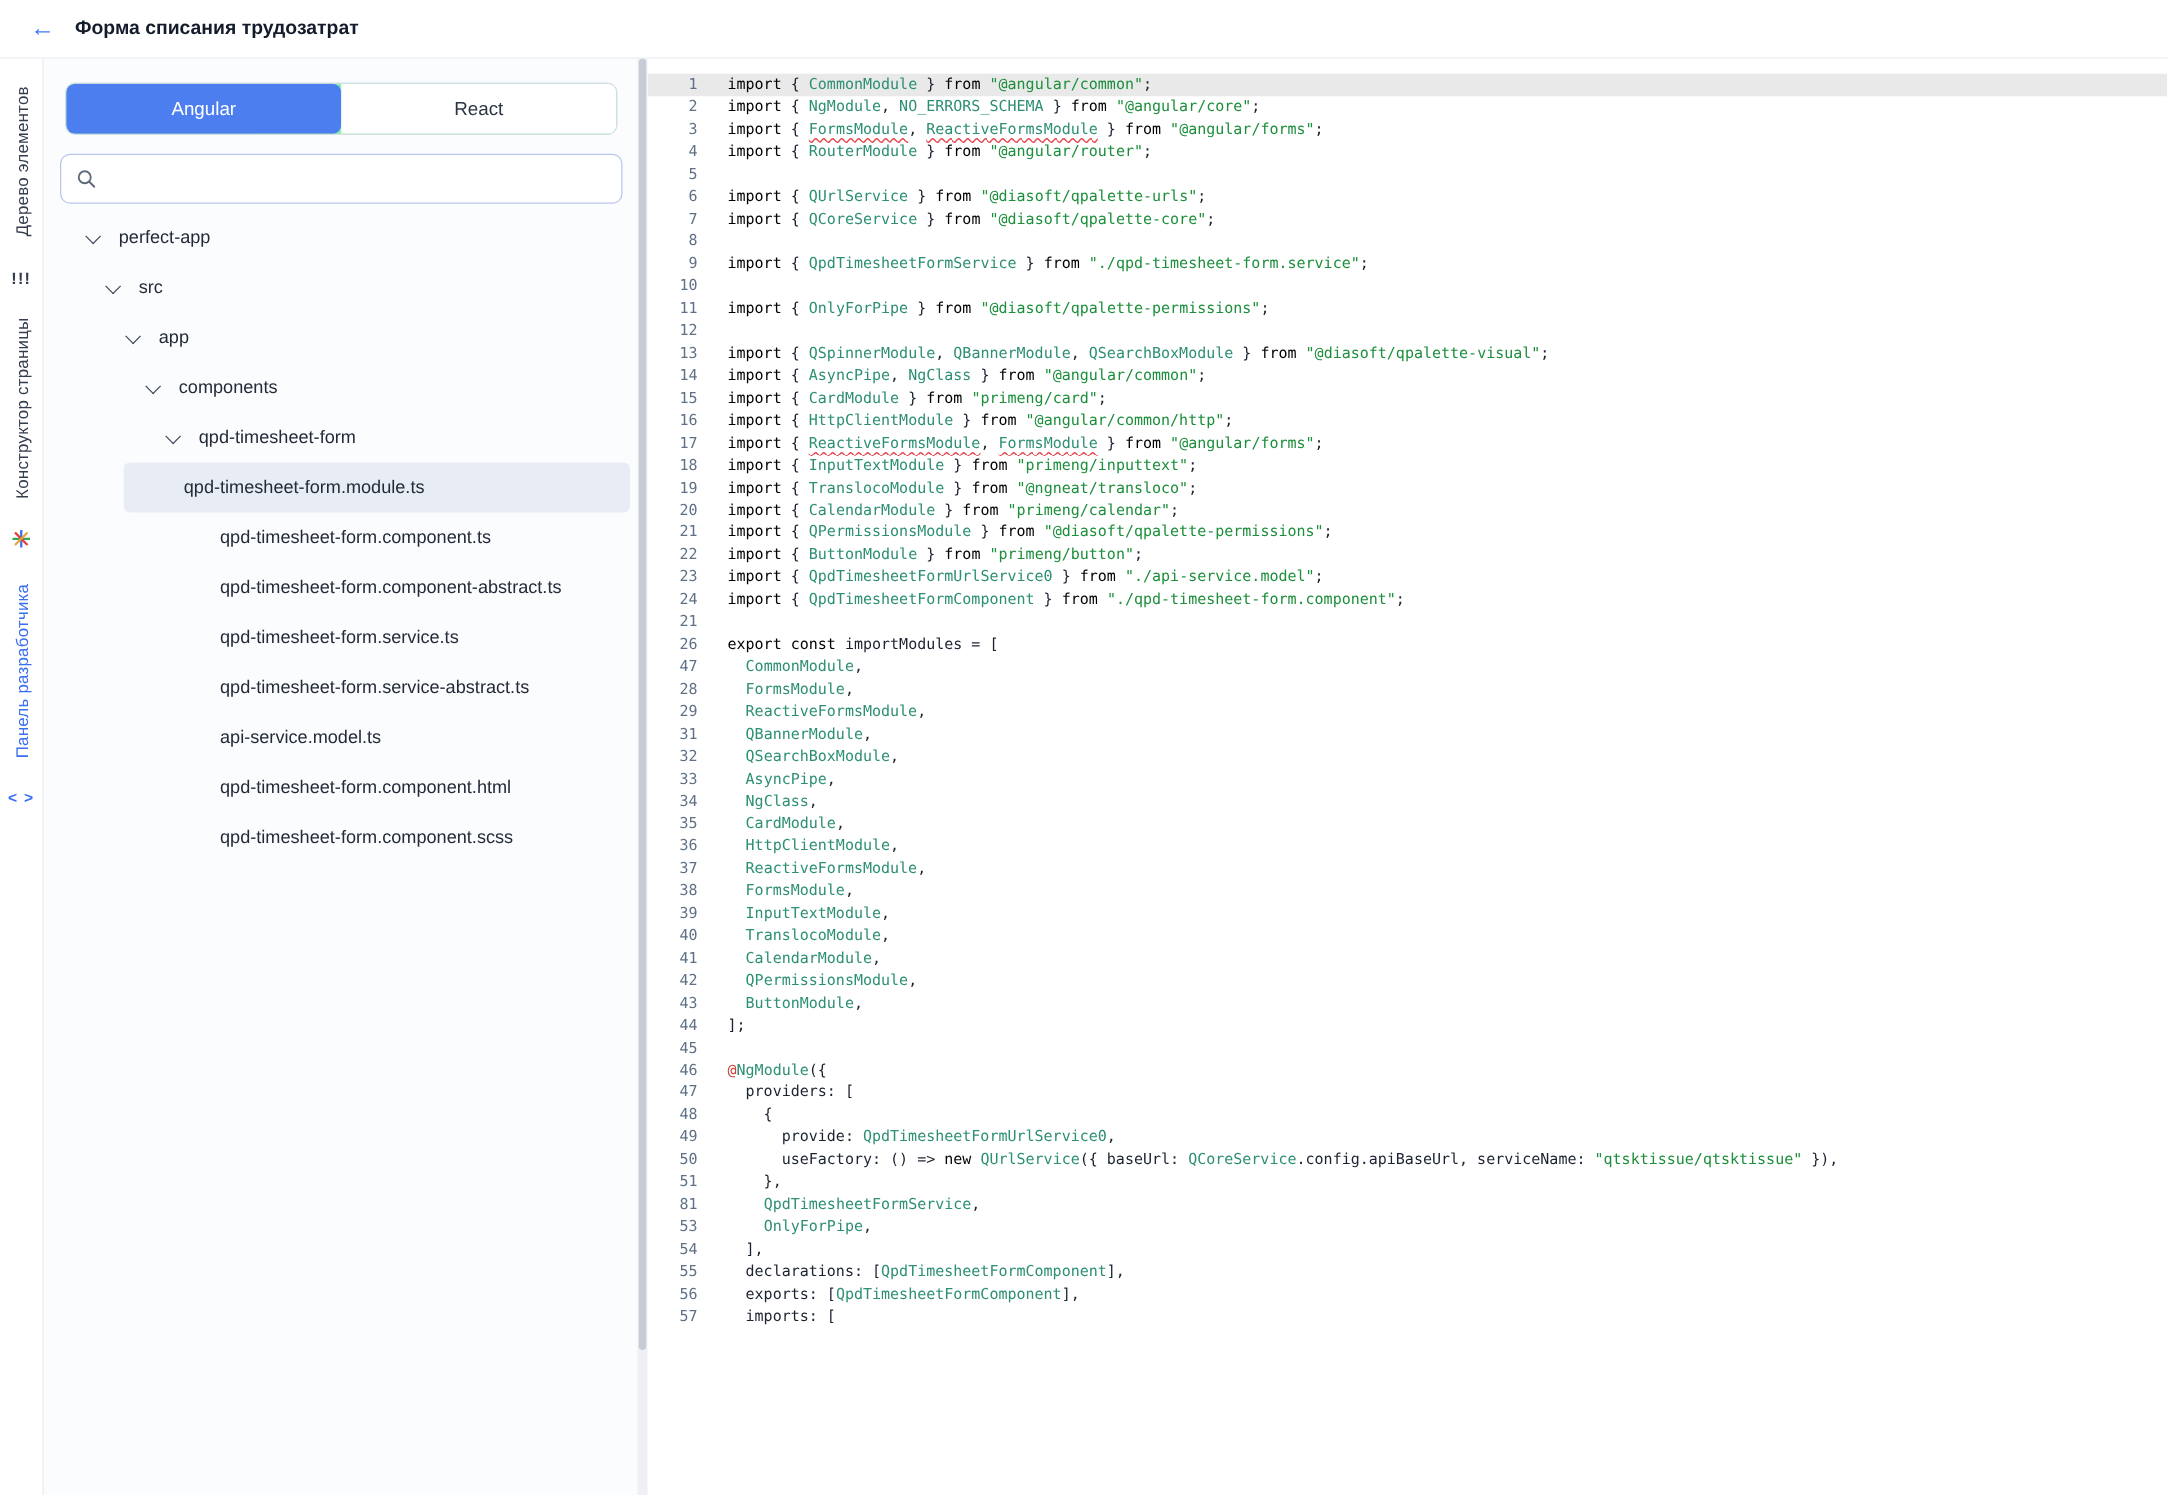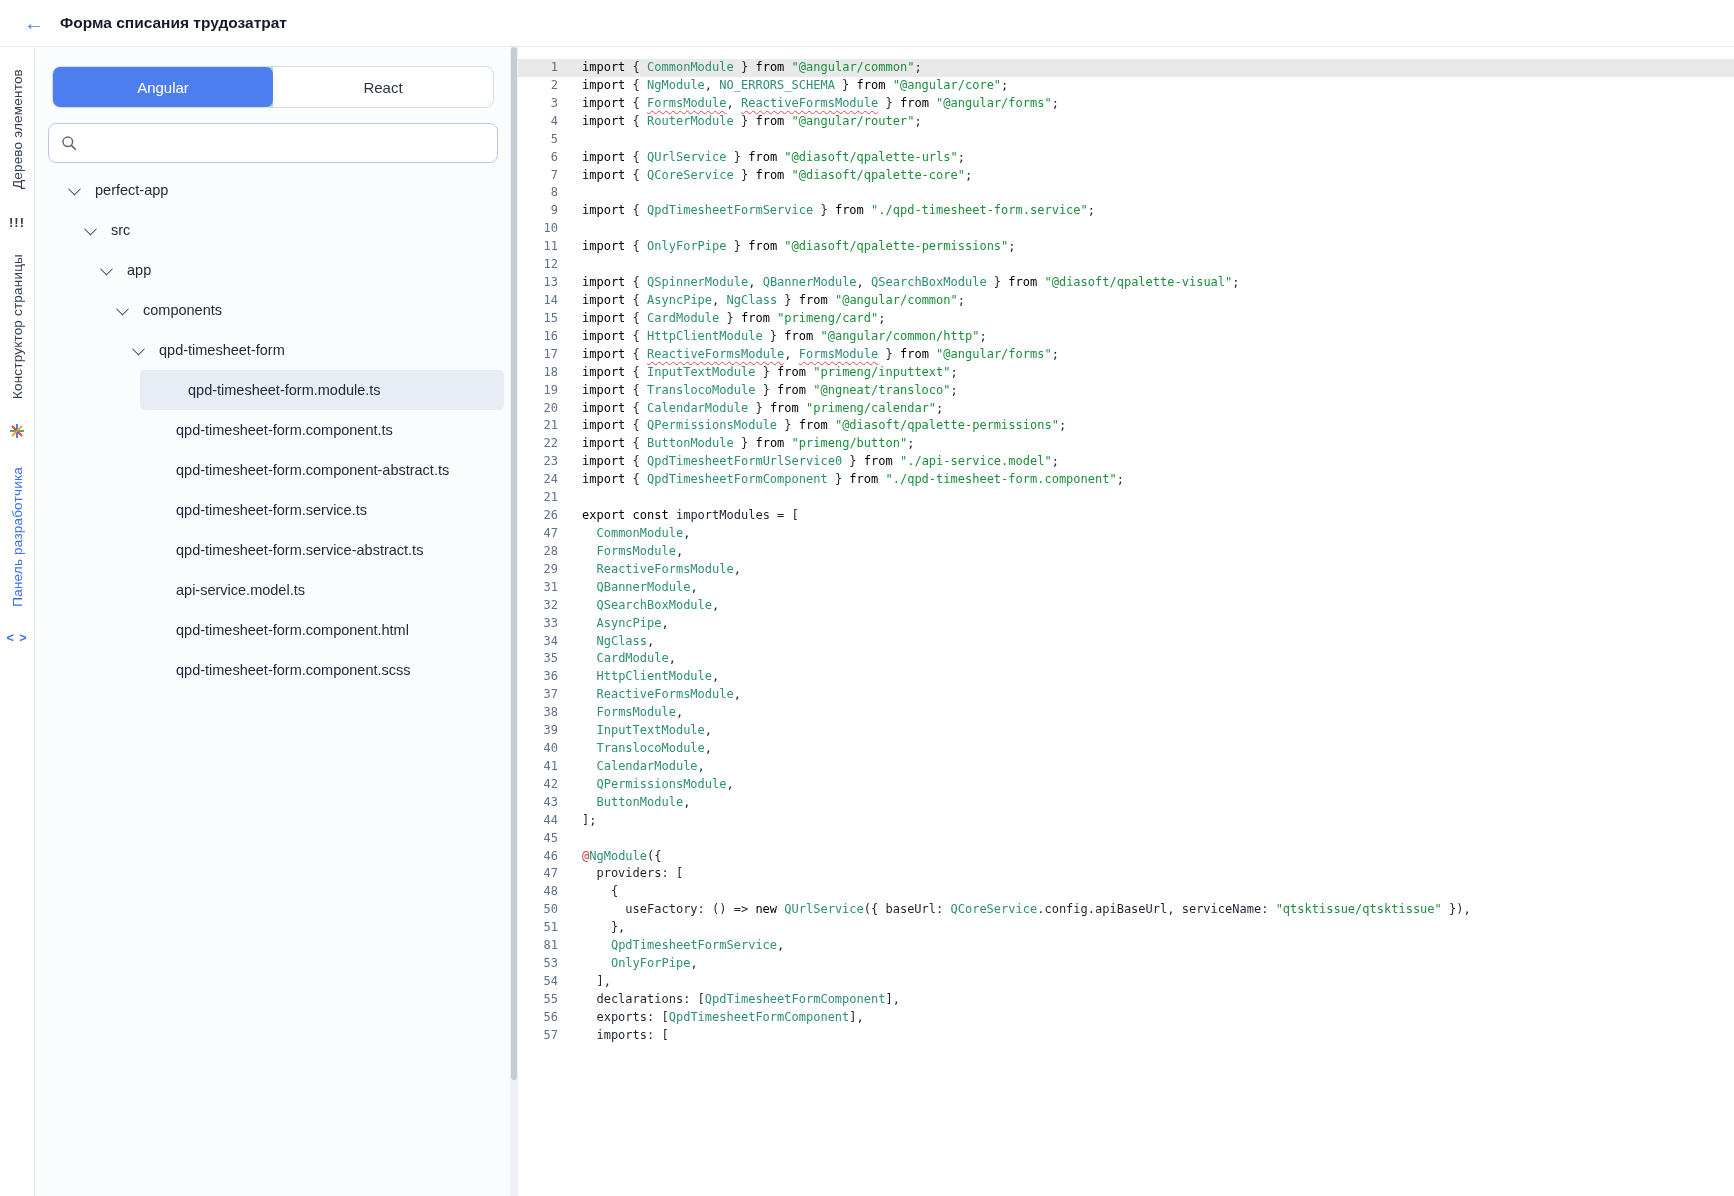--- a/index.html
+++ b/index.html
@@ -26,21 +26,21 @@
   .left-panel { width:475px; background:#fbfcfe; flex-shrink:0; overflow:hidden; }
   .framework-toggle { display:flex; height:42px; margin:19px 16px 0 17px; border:1px solid #d8dde6; border-radius:8px; overflow:hidden; background:#86efac; }
   .framework-toggle button { flex:1; border:none; background:#fff; font-family:inherit; font-size:15px; color:#2a3442; cursor:pointer; }
   .framework-toggle button.active { background:#4d7ef0; color:#fff; border-radius:7px; }
 
   .search-box { display:flex; align-items:center; height:40px; margin:15px 12px 0 13px; border:1px solid #b9c7ef; border-radius:8px; background:#fff; padding:0 12px; gap:9px; }
   .search-box input { border:none; outline:none; flex:1; font-size:14px; font-family:inherit; background:transparent; color:#202735; }
 
   .tree { margin-top:7px; }
   .tree-row { display:flex; align-items:center; height:40px; cursor:pointer; font-size:14.5px; color:#232b38; }
-  .tree-row.selected { background:#e7ecf5; border-radius:5px; margin-left:105px; margin-right:6px; padding-left:48px !important; }
+  .tree-row.selected { background:#e7ecf5; border-radius:5px; margin-left:64px; margin-right:6px; padding-left:48px !important; }
   .chev { width:9px; height:9px; border-left:1.6px solid #3b4856; border-bottom:1.6px solid #3b4856; transform:rotate(-45deg) translate(1px,-1px); margin-right:16px; flex-shrink:0; }
 
   
   .panel-scrollbar { width:8px; background:#eef0f3; position:relative; flex-shrink:0; }
   .panel-scrollbar .thumb { position:absolute; top:0; left:1px; width:6px; height:1033px; background:#c6ccd5; border-radius:3px; }
 
   
   .editor { flex:1; background:#fff; padding-top:12px; overflow:hidden; font-family:"DejaVu Sans Mono", monospace; font-size:12px; }
   .code-line { display:flex; line-height:17.93px; height:17.93px; white-space:pre; }
   .code-line.active { background:#e9e9e9; }
@@ -184,20 +184,21 @@
       <div class="code-line"><span class="ln">39</span><span class="code"><span class="tk-p">  </span><span class="tk-i">InputTextModule</span><span class="tk-p">,</span></span></div>
       <div class="code-line"><span class="ln">40</span><span class="code"><span class="tk-p">  </span><span class="tk-i">TranslocoModule</span><span class="tk-p">,</span></span></div>
       <div class="code-line"><span class="ln">41</span><span class="code"><span class="tk-p">  </span><span class="tk-i">CalendarModule</span><span class="tk-p">,</span></span></div>
       <div class="code-line"><span class="ln">42</span><span class="code"><span class="tk-p">  </span><span class="tk-i">QPermissionsModule</span><span class="tk-p">,</span></span></div>
       <div class="code-line"><span class="ln">43</span><span class="code"><span class="tk-p">  </span><span class="tk-i">ButtonModule</span><span class="tk-p">,</span></span></div>
       <div class="code-line"><span class="ln">44</span><span class="code"><span class="tk-p">];</span></span></div>
       <div class="code-line"><span class="ln">45</span><span class="code"></span></div>
       <div class="code-line"><span class="ln">46</span><span class="code"><span class="tk-d">@</span><span class="tk-i">NgModule</span><span class="tk-p">({</span></span></div>
       <div class="code-line"><span class="ln">47</span><span class="code"><span class="tk-p">  providers: [</span></span></div>
       <div class="code-line"><span class="ln">48</span><span class="code"><span class="tk-p">    {</span></span></div>
+      <div class="code-line"><span class="ln">49</span><span class="code"><span class="tk-p">      provide: </span><span class="tk-i">QpdTimesheetFormUrlService0</span><span class="tk-p">,</span></span></div>
       <div class="code-line"><span class="ln">50</span><span class="code"><span class="tk-p">      useFactory: () =&gt; </span><span class="tk-k">new</span><span class="tk-p"> </span><span class="tk-i">QUrlService</span><span class="tk-p">({ baseUrl: </span><span class="tk-i">QCoreService</span><span class="tk-p">.config.apiBaseUrl, serviceName: </span><span class="tk-s">"qtsktissue/qtsktissue"</span><span class="tk-p"> }),</span></span></div>
       <div class="code-line"><span class="ln">51</span><span class="code"><span class="tk-p">    },</span></span></div>
       <div class="code-line"><span class="ln">81</span><span class="code"><span class="tk-p">    </span><span class="tk-i">QpdTimesheetFormService</span><span class="tk-p">,</span></span></div>
       <div class="code-line"><span class="ln">53</span><span class="code"><span class="tk-p">    </span><span class="tk-i">OnlyForPipe</span><span class="tk-p">,</span></span></div>
       <div class="code-line"><span class="ln">54</span><span class="code"><span class="tk-p">  ],</span></span></div>
       <div class="code-line"><span class="ln">55</span><span class="code"><span class="tk-p">  declarations: [</span><span class="tk-i">QpdTimesheetFormComponent</span><span class="tk-p">],</span></span></div>
       <div class="code-line"><span class="ln">56</span><span class="code"><span class="tk-p">  exports: [</span><span class="tk-i">QpdTimesheetFormComponent</span><span class="tk-p">],</span></span></div>
       <div class="code-line"><span class="ln">57</span><span class="code"><span class="tk-p">  imports: [</span></span></div>
     </section>
 

